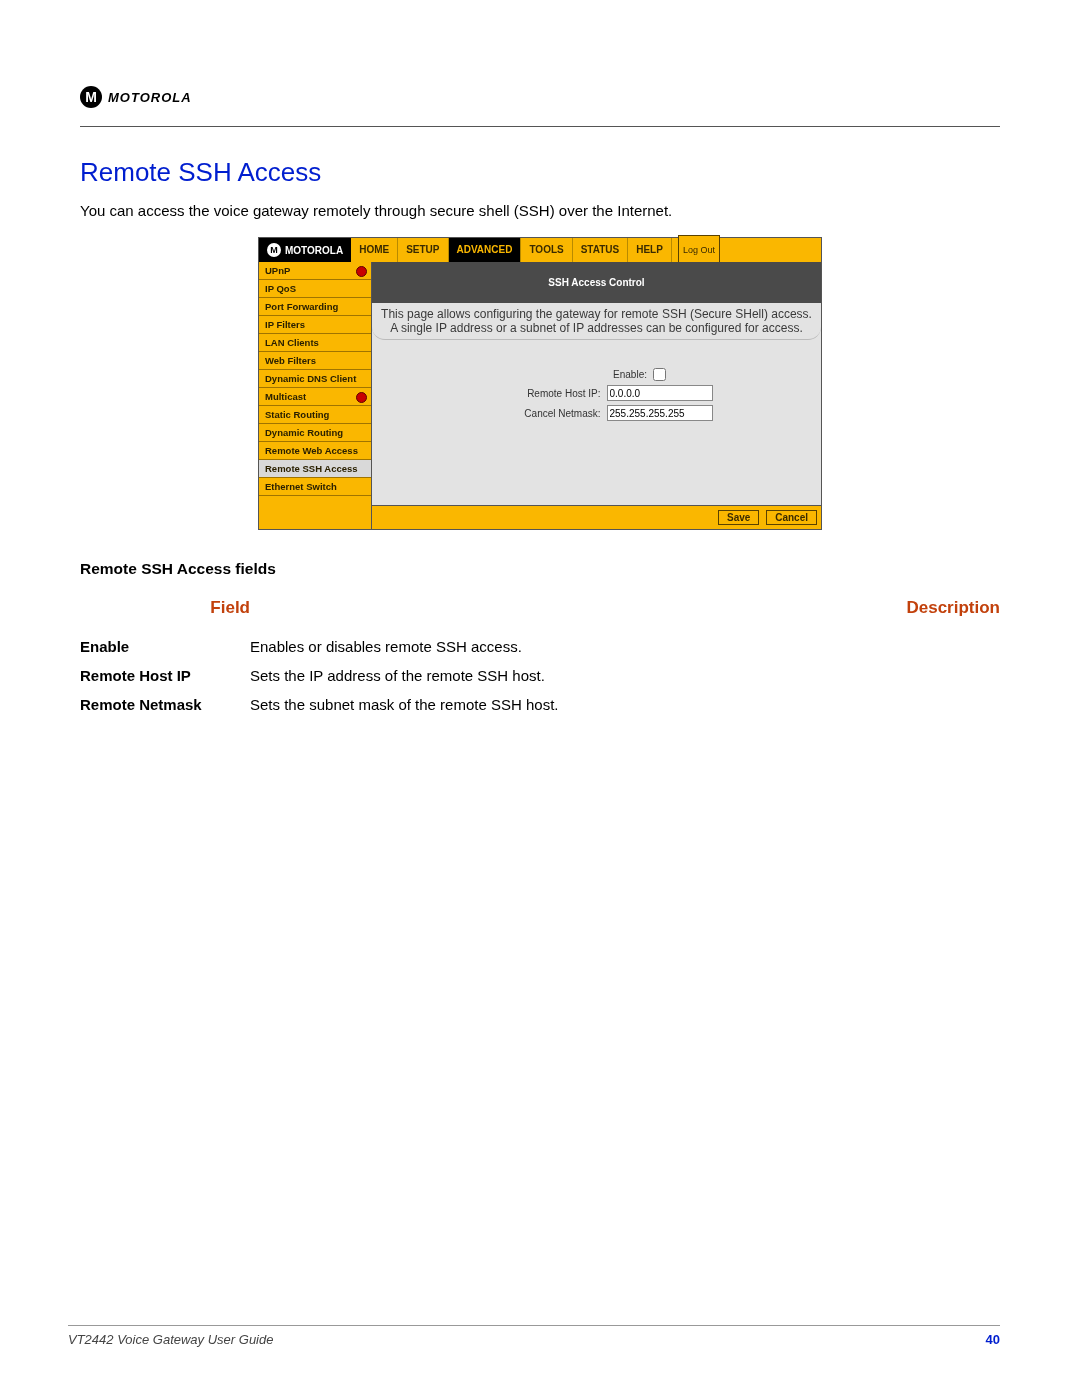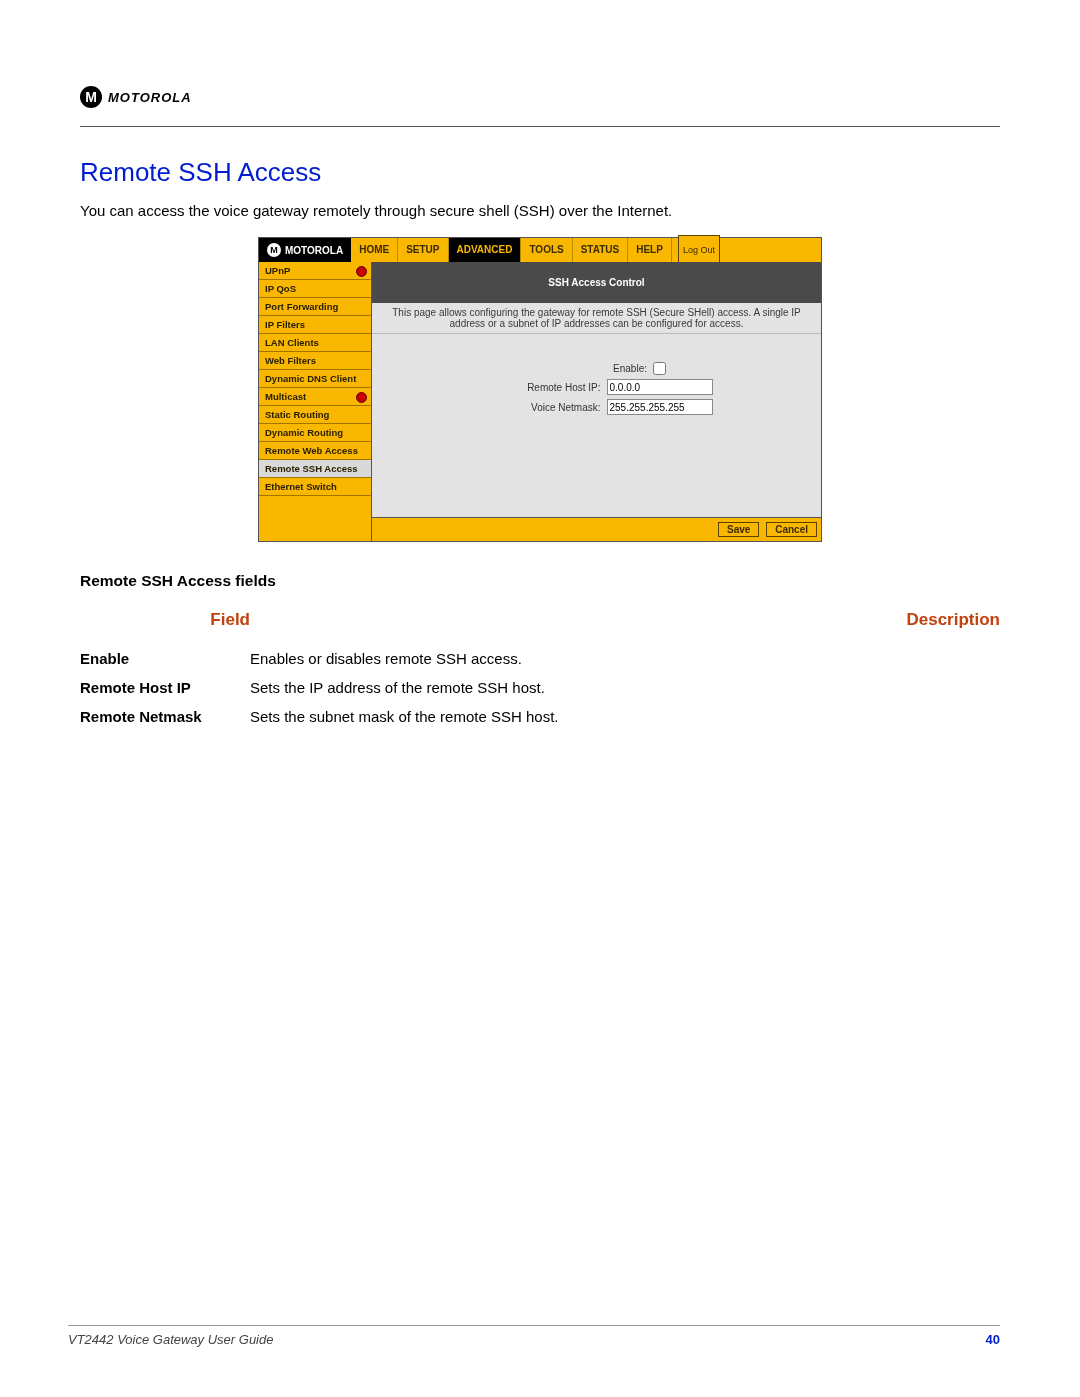--- a/index.html
+++ b/index.html
@@ -163,32 +163,33 @@
     position:absolute; right:4px; top:4px;
     width:9px;height:9px;border-radius:50%;
     background:#c80000;border:1px solid #600000;
   }
   .panel-main { flex:1; background:#e3e3e3; }
   .panel-title {
     background:#4a4a4a;color:#fff;text-align:center;
     font-weight:bold;font-size:10px;padding:15px 0;
   }
   .panel-desc {
-    font-size:10px;text-align:center;padding:4px 8px;color:#3a3a3a;
+    font-size:12px;text-align:center;padding:4px 8px;color:#3a3a3a;
     border-bottom:1px solid #bbb;
+    border-radius:13px;
   }
   .panel-form {
     padding:24px 20px 80px 20px;
   }
   .frow { display:flex;align-items:center;justify-content:center;margin:4px 0;font-size:10px; }
   .frow label { width:120px;text-align:right;margin-right:6px;color:#333; }
   .frow input[type=text] { width:100px;font-size:10px;border:1px solid #888;background:#fff;padding:0 2px;height:14px; }
   .frow input[type=checkbox] { margin:0; }
   .panel-foot {
-    background:#fab700;padding:4px;text-align:right;border-top:1px solid #555;margin-top:18px;
+    background:#fab700;padding:4px;text-align:right;border-top:1px solid #555;
   }
   .pbtn {
     border:1px solid #5a4200;background:#fab700;font-size:10px;
     padding:1px 8px;font-weight:bold;color:#3a2b00;margin-left:4px;
   }
   
   .fields-heading {
     font-weight:bold;font-size:15.5px;margin:6px 0 20px 0;
   }
   .ftable { width:100%; font-size:15px; border-collapse:collapse; }
@@ -261,21 +262,21 @@
         <div class="panel-form">
           <div class="frow">
             <label>Enable:</label>
             <input type="checkbox" style="">
           </div>
           <div class="frow">
             <label>Remote Host IP:</label>
             <input type="text" value="0.0.0.0" style="">
           </div>
           <div class="frow">
-            <label>Voice Netmask:</label>
+            <label>Cancel Netmask:</label>
             <input type="text" value="255.255.255.255" style="">
           </div>
         </div>
         <div class="panel-foot">
           <button class="pbtn">Save</button>
           <button class="pbtn">Cancel</button>
         </div>
       </div>
     </div>
   </div>

